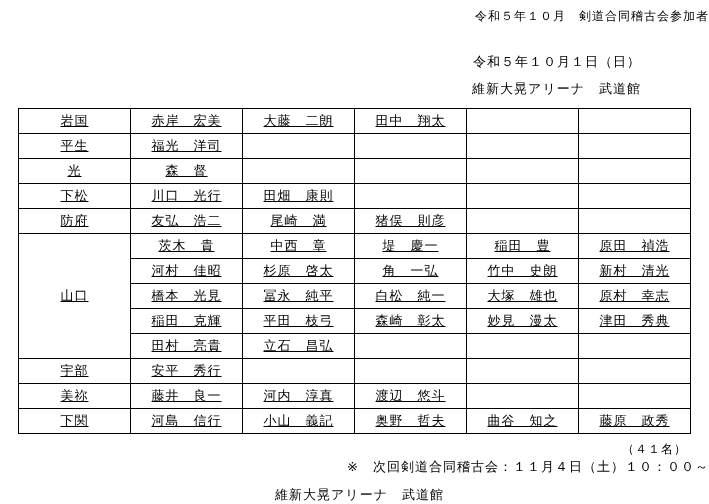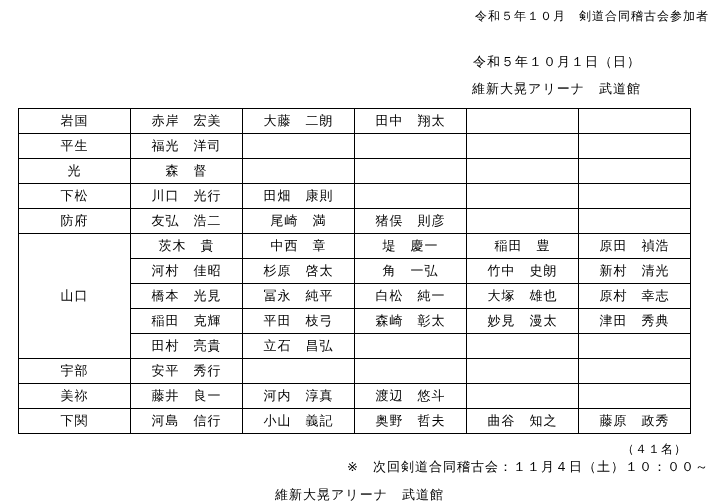--- a/index.html
+++ b/index.html
@@ -39,20 +39,21 @@
     font-size: 13px;
     letter-spacing: 1px;
     padding-right: 68px;
     margin-top: 9px;
   }
   table.roster {
     border-collapse: collapse;
     margin: 10px auto 0 auto;
     width: 672px;
     table-layout: fixed;
+    text-decoration: underline;
   }
   table.roster td {
     border: 1px solid #000000;
     height: 25px;
     font-size: 13px;
     letter-spacing: 1px;
     padding: 0 6px;
     box-sizing: border-box;
     white-space: nowrap;
     overflow: hidden;

